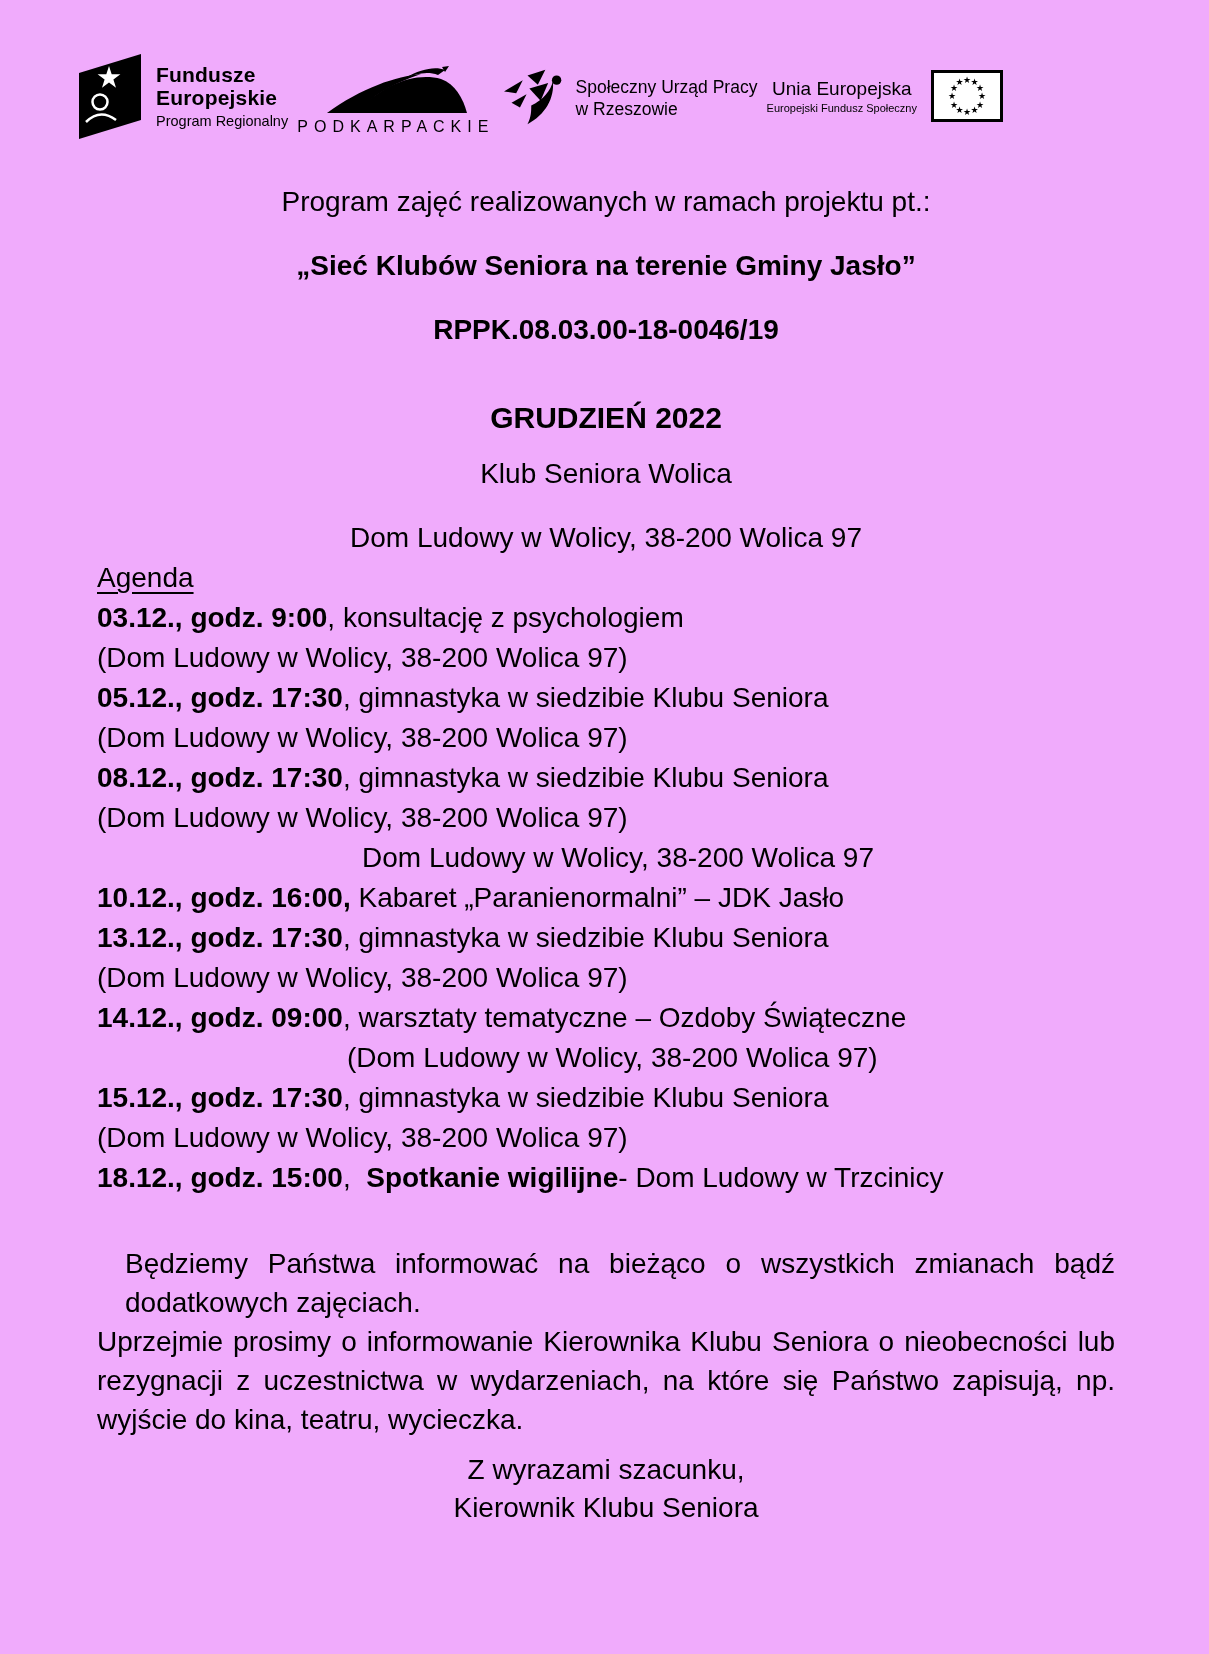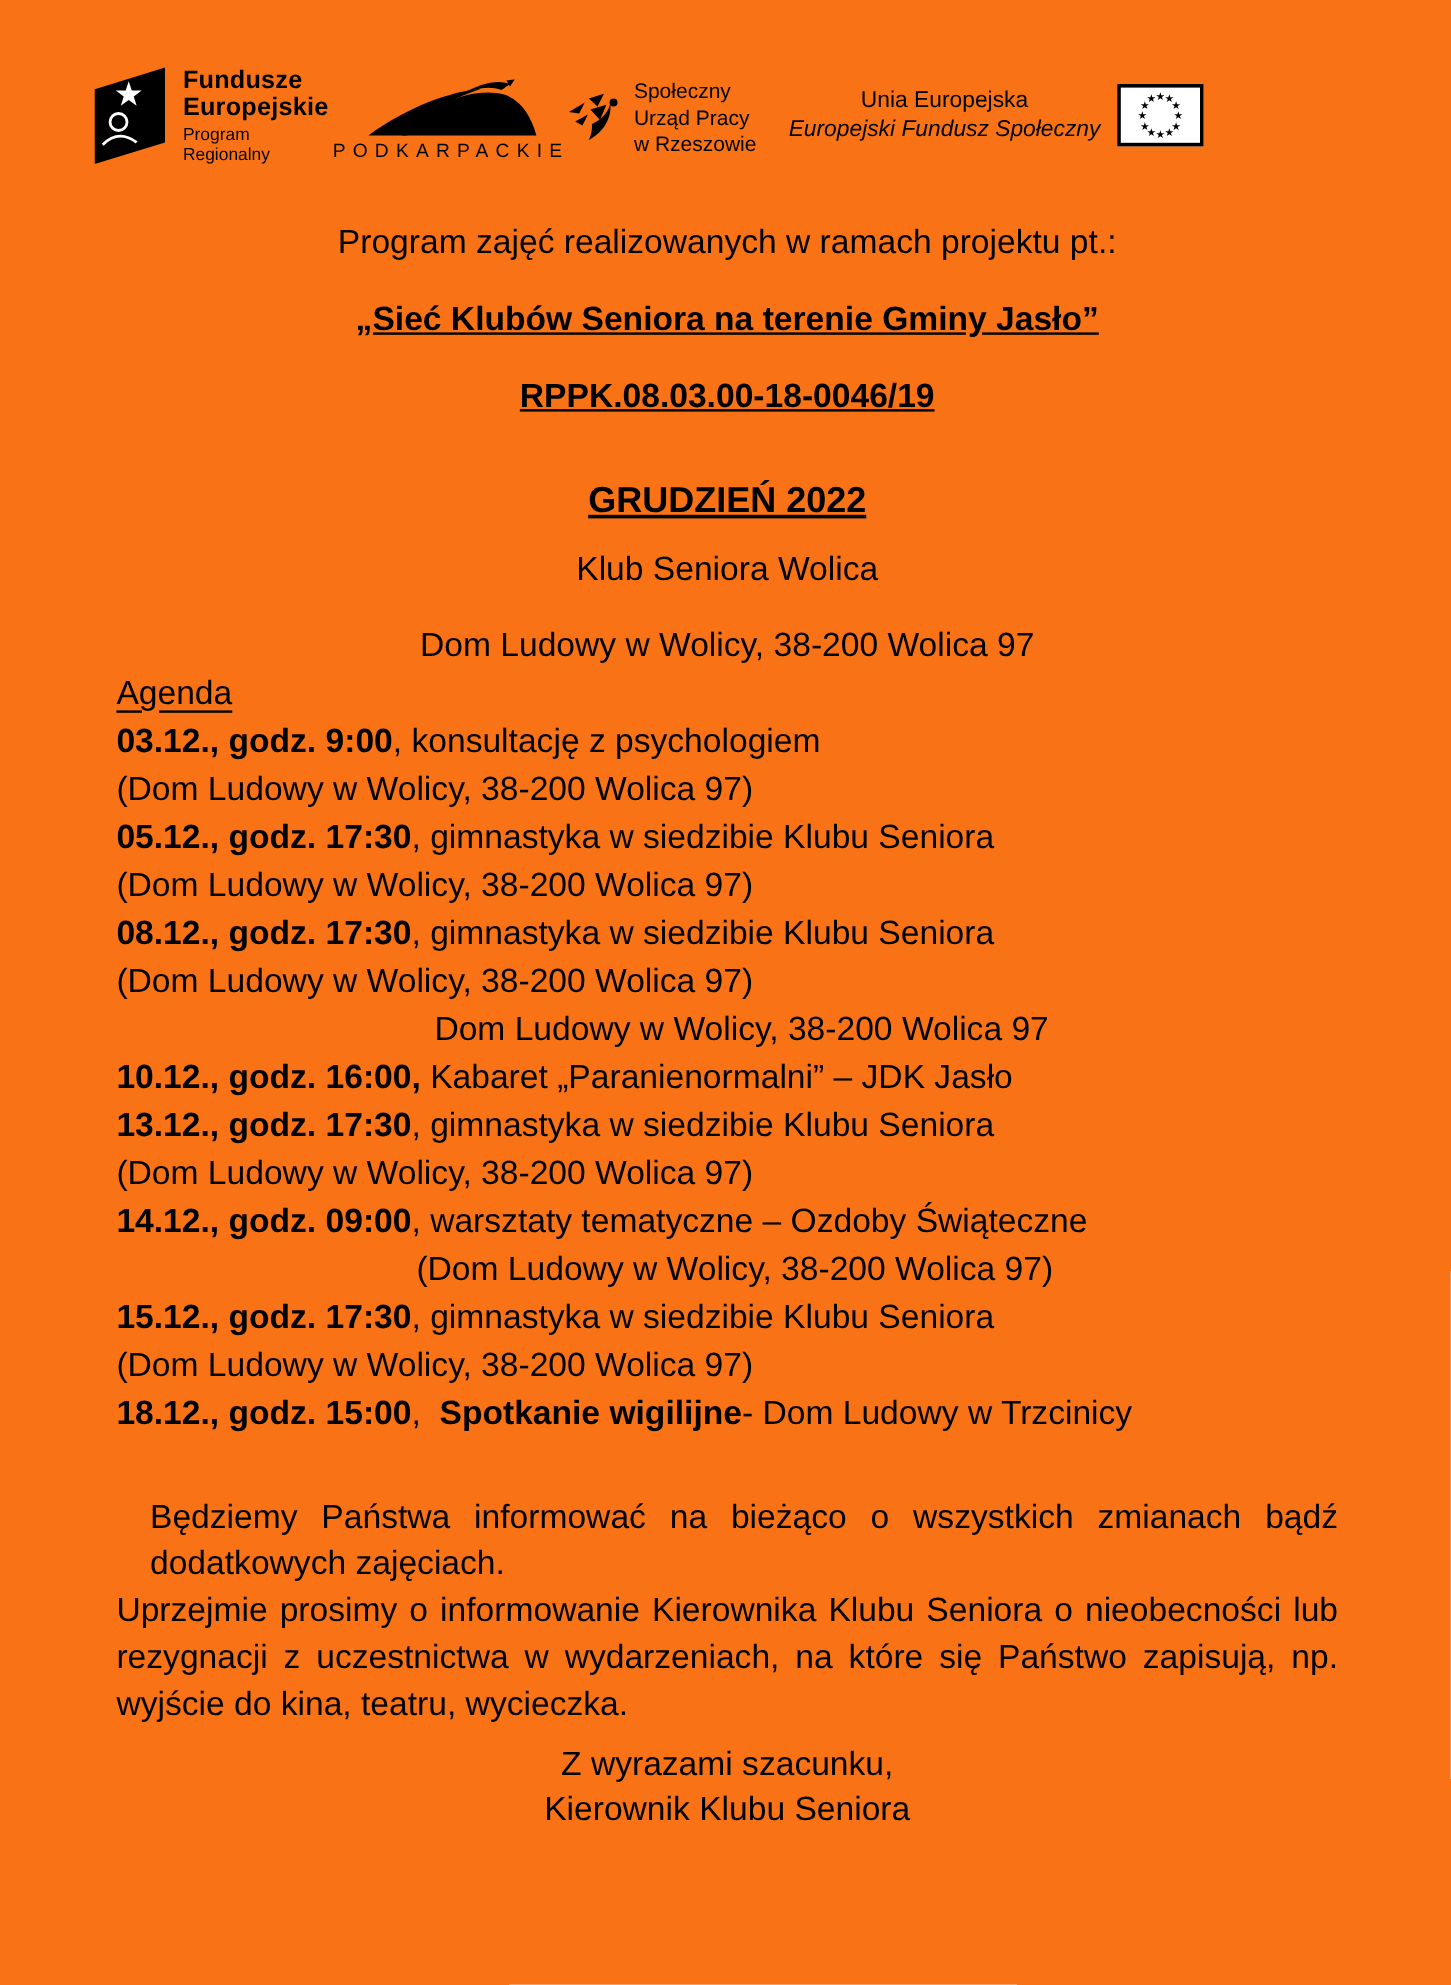--- a/index.html
+++ b/index.html
@@ -3,21 +3,21 @@
 <meta charset="utf-8">
 <title>Program zajęć</title>
 <style>
   * { margin: 0; padding: 0; box-sizing: border-box; }
   html, body { background: #ffffff; }
   body {
     width: 1209px; height: 1654px;
     font-family: "Liberation Sans", "DejaVu Sans", sans-serif;
     color: #000; position: relative; overflow: hidden;
   }
-  .page { width: 1209px; height: 1654px; background: #f97316; }
+  .page { width: 1209px; height: 1654px; background: #f0abfc; }
 
   
   .logos {
     position: absolute; top: 50px; left: 78px; width: 925px; height: 92px;
     display: flex; align-items: center; justify-content: space-between;
   }
   .logo { display: flex; align-items: center; }
 
   .fe { gap: 14px; }
   .fe-text .fe-l1 { font-weight: bold; font-size: 21px; line-height: 23px; letter-spacing: 0.2px; }
@@ -25,21 +25,21 @@
 
   .pk { flex-direction: column; margin-top: 10px; }
   .pk-label { font-size: 16px; letter-spacing: 6px; margin-top: 2px; white-space: nowrap; }
 
   .wup { gap: 10px; margin-top: 4px; }
   .wup-text { font-size: 17.5px; line-height: 22px; }
 
   .ue { gap: 14px; }
   .ue-text { text-align: center; }
   .ue-l1 { font-weight: normal; font-size: 19px; line-height: 22px; }
-  .ue-l2 { font-size: 19px; margin-top: 2px; white-space: nowrap; font-style: italic; }
+  .ue-l2 { font-size: 11px; margin-top: 2px; white-space: nowrap; }
   .ue-flag {
     position: relative; width: 72px; height: 52px;
     border: 3px solid #000; background: #fff; flex: none;
   }
   .ue-flag .star {
     position: absolute; width: 12px; height: 12px;
     font-size: 9px; line-height: 12px; text-align: center; color: #000;
     transform: translate(-50%, -50%);
   }
   .ue-flag .star::before { content: "★"; }
@@ -55,21 +55,21 @@
   .s10 { left: 18px; top: 23px; }
   .s11 { left: 20px; top: 14.5px; }
   .s12 { left: 25.5px; top: 9px; }
 
   
   .content {
     position: absolute; top: 158px; left: 97px; width: 1018px;
     font-size: 28px; line-height: 40px;
   }
   .t-center { text-align: center; margin-top: 24px; }
-  .bold { font-weight: bold; text-decoration: underline; }
+  .bold { font-weight: bold; }
   .month { font-size: 30px; margin-top: 48px; }
   .club { margin-top: 16px; }
 
   .agenda-title span { text-decoration: underline; text-underline-offset: 5px; }
 
   .agenda p { margin: 0; }
   .loc-indent-1 { padding-left: 265px; }
   .loc-indent-2 { padding-left: 250px; }
 
   .para { text-align: justify; line-height: 39px; }

